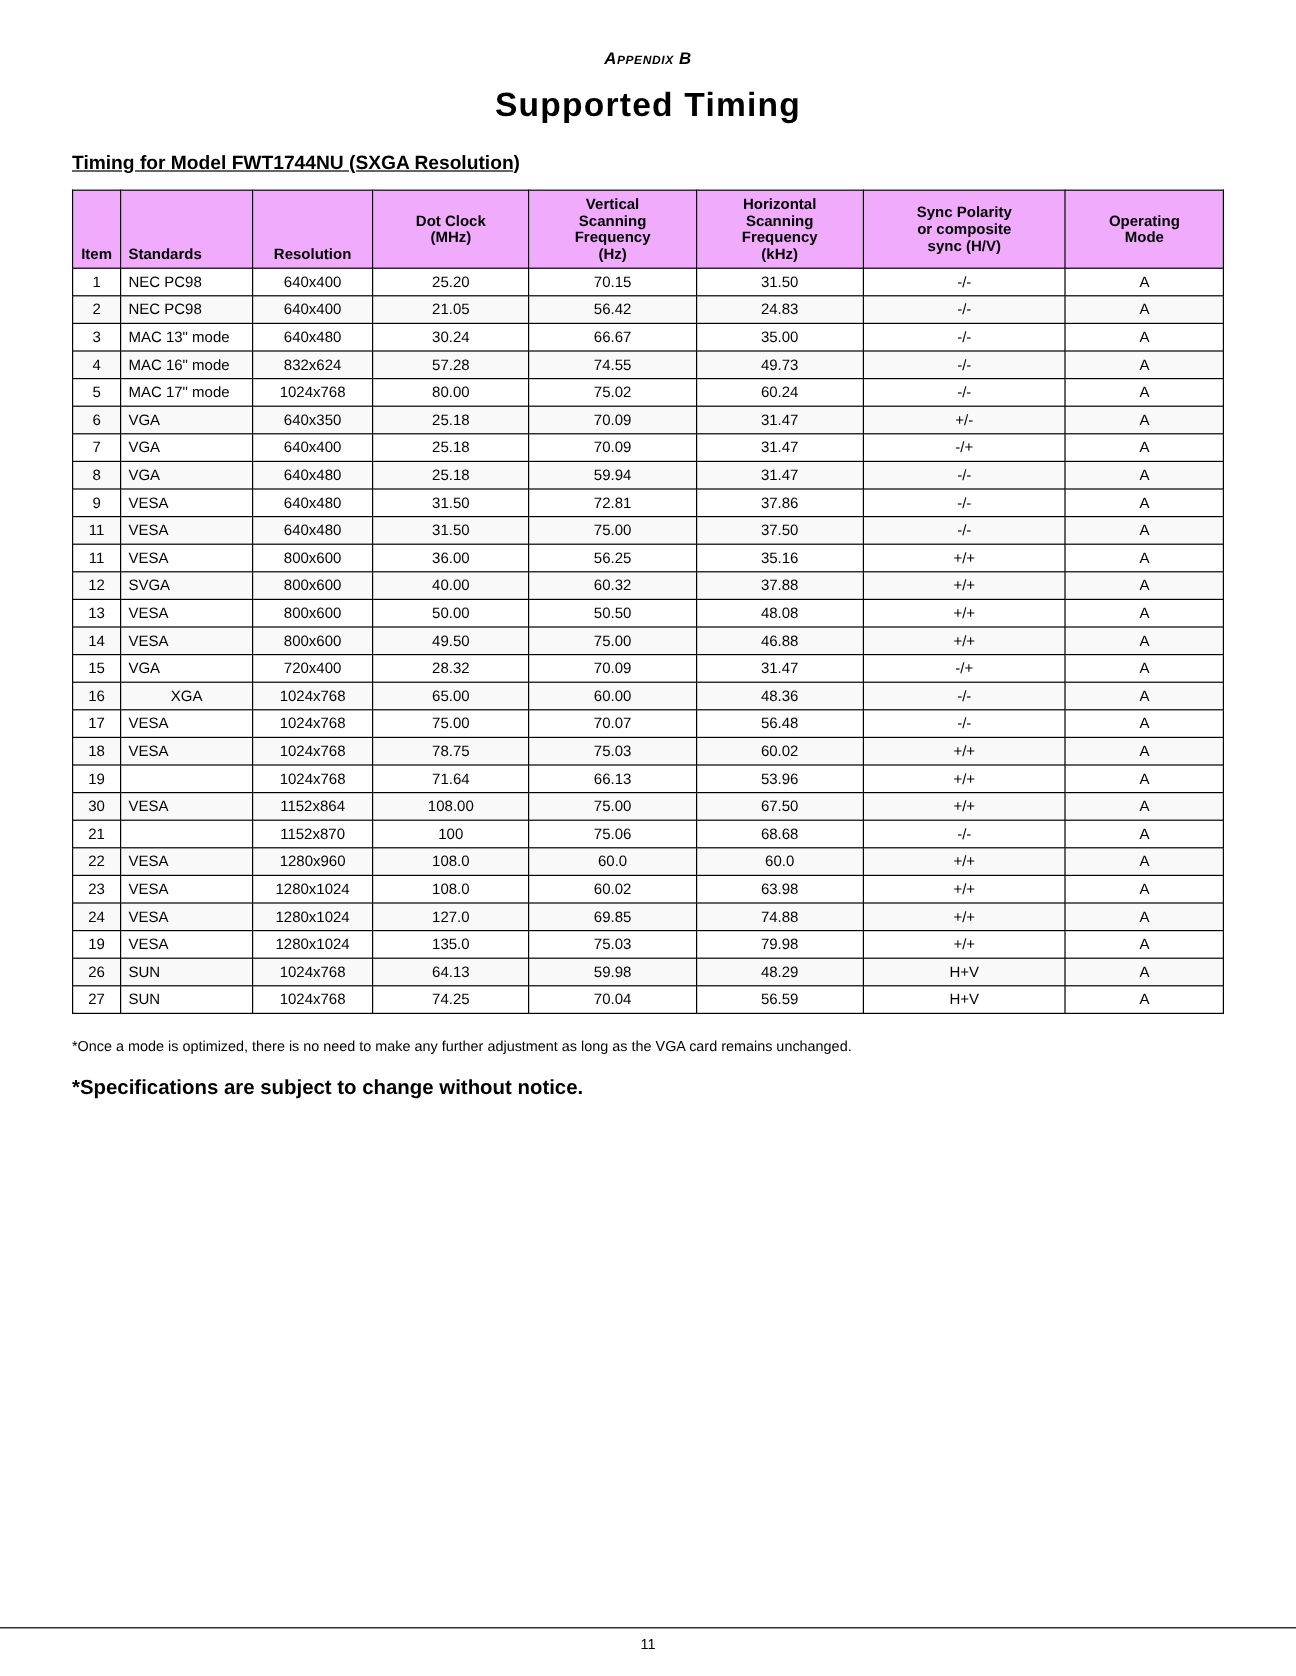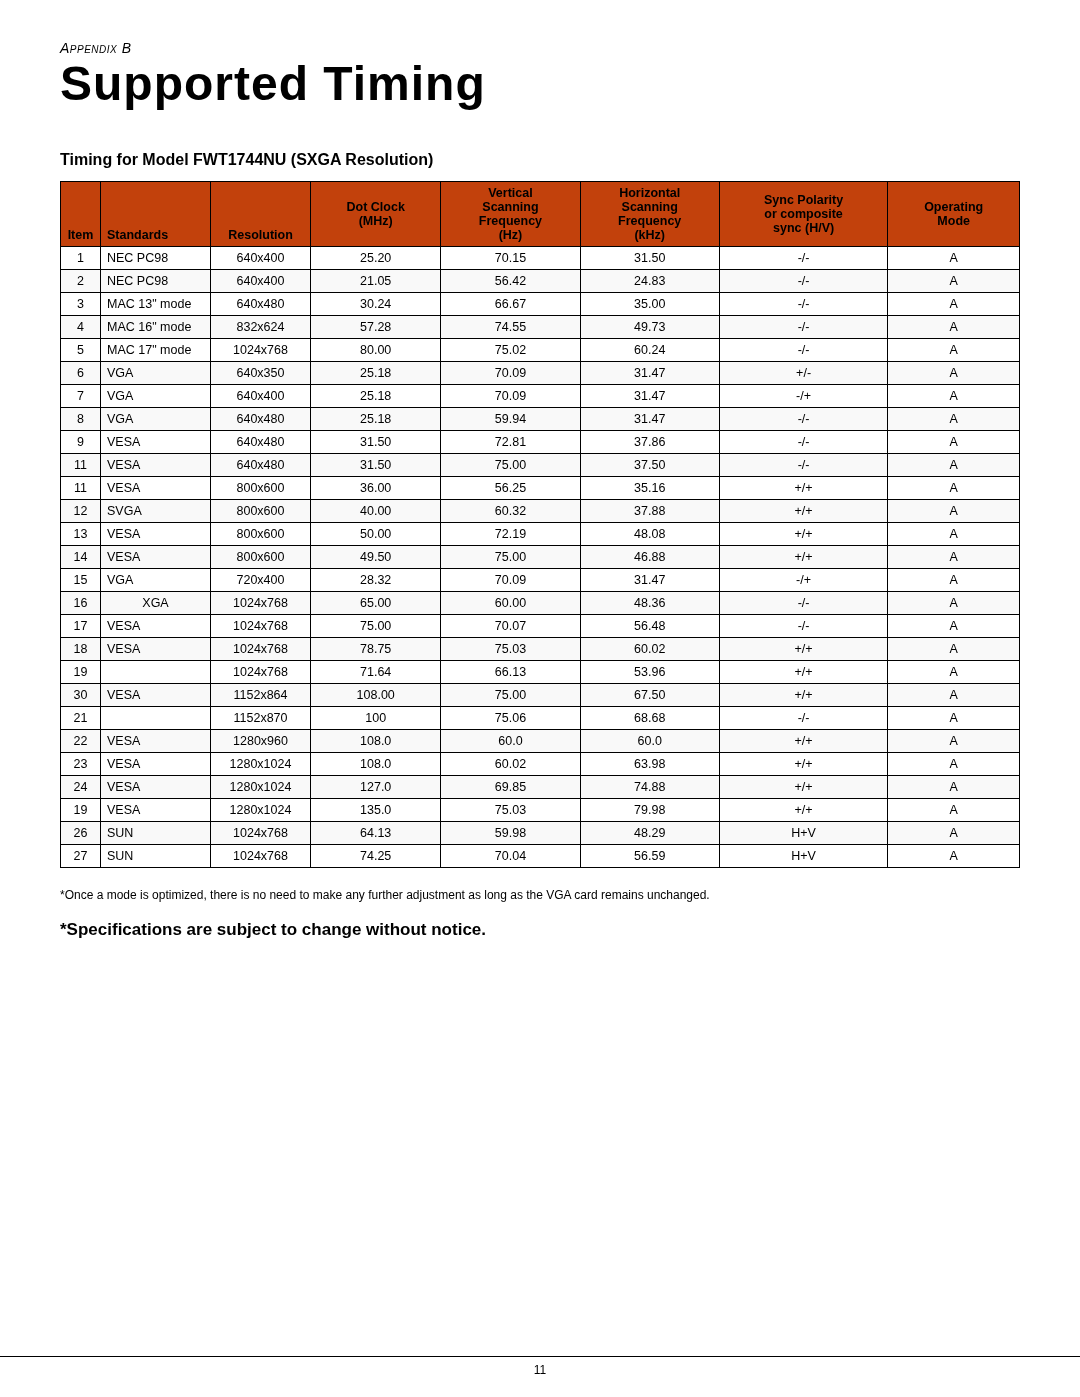--- a/index.html
+++ b/index.html
@@ -7,61 +7,63 @@
       background: #ffffff;
       font-family: Arial, Helvetica, sans-serif;
       font-size: 13px;
       color: #000;
       width: 1080px;
       min-height: 1397px;
       padding: 40px 60px 60px 60px;
     }
 
     .appendix-label {
-      text-align: left;
+      text-align: center;
       font-size: 13px;
       font-style: italic;
-      font-weight: normal;
-      margin-bottom: 0;
+      font-weight: bold;
+      margin-bottom: 16px;
       letter-spacing: 0.5px;
     }
 
     .appendix-label span {
       font-variant: small-caps;
       font-size: 14px;
     }
 
     .page-title {
-      font-size: 48px;
+      text-align: center;
+      font-size: 28px;
       font-weight: bold;
-      margin-bottom: 40px;
+      margin-bottom: 24px;
       letter-spacing: 1px;
     }
 
     .section-title {
       font-size: 16px;
       font-weight: bold;
       margin-bottom: 12px;
+      text-decoration: underline;
     }
 
     table {
       width: 100%;
       border-collapse: collapse;
       font-size: 12.5px;
     }
 
     table th, table td {
       border: 1px solid #000;
       padding: 4px 6px;
       text-align: center;
       vertical-align: middle;
     }
 
     table th {
-      background-color: #c2410c;
+      background-color: #f0abfc;
       font-weight: bold;
       font-size: 12.5px;
     }
 
     table td:nth-child(1) { width: 40px; }
     table td:nth-child(2) { width: 110px; }
     table td:nth-child(3) { width: 100px; }
 
     .th-left {
       text-align: left !important;
@@ -236,21 +238,21 @@
         <td>60.32</td>
         <td>37.88</td>
         <td>+/+</td>
         <td>A</td>
       </tr>
       <tr class="odd-row">
         <td>13</td>
         <td style="text-align: left;">VESA</td>
         <td>800x600</td>
         <td>50.00</td>
-        <td>72.19</td>
+        <td>50.50</td>
         <td>48.08</td>
         <td>+/+</td>
         <td>A</td>
       </tr>
       <tr class="even-row">
         <td>14</td>
         <td style="text-align: left;">VESA</td>
         <td>800x600</td>
         <td>49.50</td>
         <td>75.00</td>

